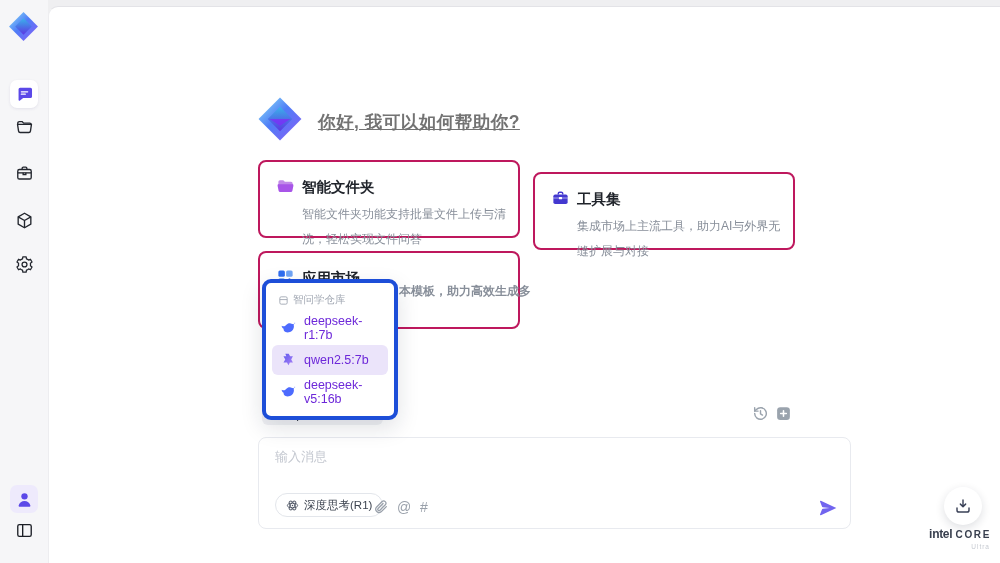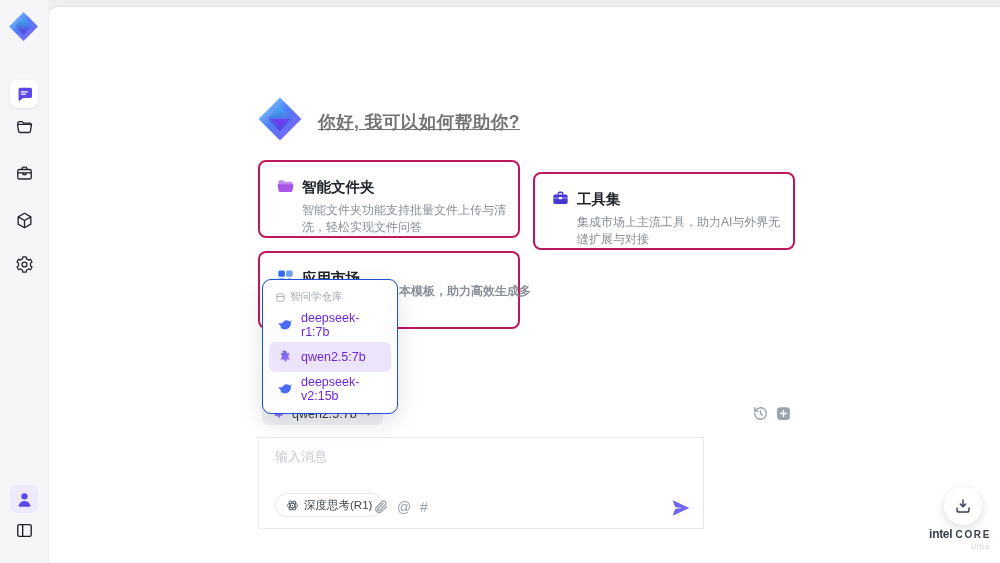--- a/index.html
+++ b/index.html
@@ -30,47 +30,47 @@
   .greet-title { position:absolute; left:318px; top:110px; font-size:17.5px; font-weight:bold; color:#737373; letter-spacing:.5px;text-decoration:underline; }
 
   
   .card { position:absolute; width:262px; height:78px; background:#fff; border:2px solid #be185d; border-radius:8px; cursor:pointer; }
   .card-1 { left:258px; top:160px; }
   .card-2 { left:533px; top:152px;margin-top:20px; }
   .card-3 { left:258px; top:251px; }
   .card-4 { left:533px; top:251px; }
   .card .c-icon { position:absolute; left:16px; top:15px; width:19px; height:19px; }
   .card .c-title { position:absolute; left:42px; top:16px; font-size:14.5px; font-weight:bold; color:#20242b; }
-  .card .c-desc { position:absolute; left:42px; top:40px; width:208px; font-size:12px; line-height:17px; color:#878e99; }
+  .card .c-desc { position:absolute; left:42px; top:40px; width:208px; font-size:12px; line-height:25px; color:#878e99; }
   .frag { position:absolute; left:399px; top:283px; font-size:12px; color:#878e99;font-weight:bold; }
 
   
-  .dropdown { position:absolute; left:262px; top:279px; width:136px; background:#fff; border:1px solid #1d4ed8;
+  .dropdown { position:absolute; left:262px; top:279px; width:136px; background:#fff; border:4px solid #1d4ed8;
     border-radius:9px; box-shadow:0 8px 22px rgba(25,28,55,.13); padding:8px 6px 9px; z-index:5; }
   .dd-header { display:flex; align-items:center; gap:4px; padding:2px 6px 6px; color:#a2a8b3; font-size:10.5px; }
   .dd-header svg { width:11px; height:11px; }
   .dd-item { display:flex; align-items:center; gap:8px; height:30px; padding:0 8px; border-radius:6px; font-size:12.5px; color:#6d28d9; cursor:pointer; }
   .dd-item + .dd-item { margin-top:2px; }
   .dd-item.selected { background:#ebe4fa; }
   .dd-item svg { width:16px; height:16px; flex:0 0 auto; }
 
   
   .selector { position:absolute; left:262px; top:402px; height:23px; display:inline-flex; align-items:center; gap:6px;
     padding:0 9px; background:#f0f1f4; border-radius:6px; cursor:pointer; }
   .selector svg.m { width:15px; height:15px; }
   .selector .sel-label { font-size:12.5px; color:#353b45; }
   .selector svg.chev { width:11px; height:11px; }
 
   .top-icon { position:absolute; width:17px; height:17px; cursor:pointer; }
   .ti-history { left:752px; top:405px; }
   .ti-new { left:775px; top:405px; }
 
   
-  .composer { position:absolute; left:258px; top:437px; width:446px; height:92px; background:#fff;
-    border:1px solid #e8eaef; border-radius:0; }
+  .composer { position:absolute; left:258px; top:437px; width:593px; height:92px; background:#fff;
+    border:1px solid #e8eaef; border-radius:8px; }
   .placeholder { position:absolute; left:16px; top:10px; font-size:13px; color:#c4c8d0; cursor:text; }
   .deep-pill { position:absolute; left:16px; bottom:11px; height:24px; display:inline-flex; align-items:center; gap:5px;
     padding:0 10px; border:1px solid #e3e6eb; border-radius:12px; background:#fff; cursor:pointer; }
   .deep-pill svg { width:13px; height:13px; }
   .deep-pill span { font-size:11.5px; color:#3e4551; }
   .comp-icon { position:absolute; bottom:13px; width:16px; height:16px; cursor:pointer; color:#99a0aa; font-size:14px; line-height:16px; text-align:center; }
   .ci-clip { left:114px; }
   .ci-at { left:137px; }
   .ci-hash { left:157px; }
   .send-btn { position:absolute; right:12px; bottom:10px; width:20px; height:20px; cursor:pointer; }
@@ -222,21 +222,21 @@
     <div class="dd-item selected">
       <svg viewBox="0 0 24 24">
         <path d="M8 2.8h5.1l2.1 3.7h4.2l-2.6 4.6 2.6 4.6h-4.6L12.7 20l-2.2-4.3H5.2l2.7-4.6L5.2 6.5h4.3z" fill="url(#gQwen)"></path>
       </svg>
       <span>qwen2.5:7b</span>
     </div>
     <div class="dd-item">
       <svg viewBox="0 0 24 24">
         <path d="M21.8 5.2c-.9.9-2 1.2-3.2.9-.9-.2-1.7-.7-2.6-1-1.3-.4-2.6-.3-3.8.3-1.6.8-2.8 2.1-4.2 3.1-1.1.8-2.4 1.1-3.8.8-.6-.1-1.1-.3-1.7-.6.1 2 1.1 3.6 2.9 4.5-.4 2.7 1.3 4.9 4 5.3 3 .5 6.4-.2 8.7-2.4 2.4-2.3 3.3-5.6 2.5-8.7-.2-.8 0-1.2.7-1.5.7-.3 1.2-.8 1.6-1.5-.4-.1-.8-.1-1.1-.2z" fill="#4D6BFE"></path>
       </svg>
-      <span>deepseek-v2:15b</span>
+      <span>deepseek-v5:16b</span>
     </div>
   </div>
 
   <div class="selector">
     <svg class="m" viewBox="0 0 24 24">
       <path d="M8 2.8h5.1l2.1 3.7h4.2l-2.6 4.6 2.6 4.6h-4.6L12.7 20l-2.2-4.3H5.2l2.7-4.6L5.2 6.5h4.3z" fill="url(#gQwen)"></path>
     </svg>
     <span class="sel-label">qwen2.5:7b</span>
     <svg class="chev" viewBox="0 0 24 24" fill="none" stroke="#6a7280" stroke-width="2.4" stroke-linecap="round">
       <path d="M6 9l6 6 6-6"></path>

